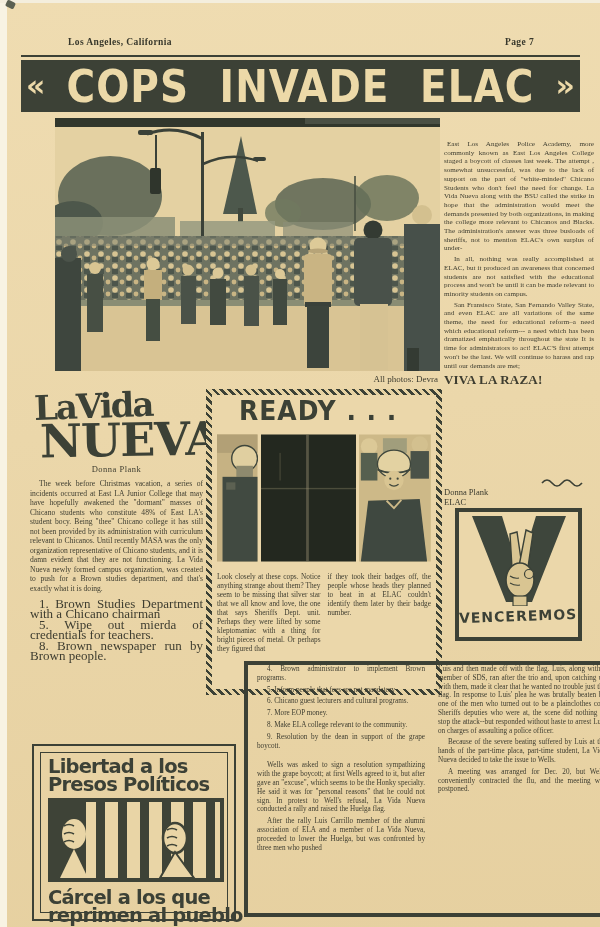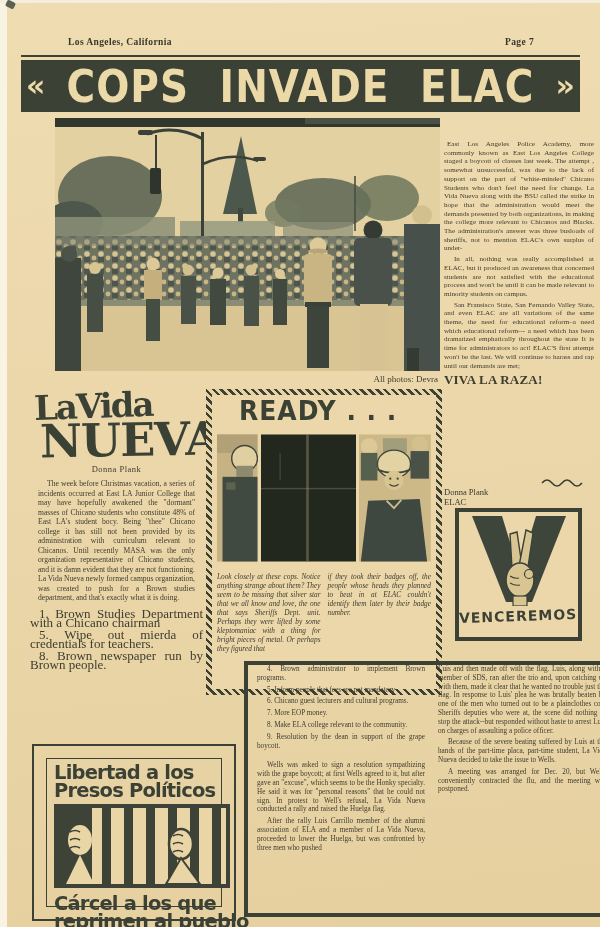--- a/index.html
+++ b/index.html
@@ -31,50 +31,50 @@
   .squiggle{position:absolute;left:540px;top:473px;}
 
   .sig{position:absolute;left:444px;top:487px;font-size:8.5px;line-height:10px;color:#3a3a2e;}
 
   .lvn{position:absolute;left:30px;top:390px;width:173px;}
   .logo1{font-family:"DejaVu Serif",serif;font-weight:bold;font-size:34px;line-height:30px;letter-spacing:-2px;
          color:#3c4136;transform:rotate(-2deg);margin-left:4px;}
   .logo2{font-family:"DejaVu Serif",serif;font-weight:bold;font-size:46px;line-height:40px;letter-spacing:-1px;
          color:#3c4136;transform:rotate(-1deg);margin-left:10px;}
   .byline{font-size:8.5px;text-align:center;margin:4px 0 5px;letter-spacing:.5px;}
-  .lvn p{margin:0 8px 3px;font-size:7.6px;line-height:9.5px;text-align:justify;text-indent:9px;}
+  .lvn p{margin:0 0 3px;font-size:7.6px;line-height:9.5px;text-align:justify;text-indent:9px;}
   .lvn .demand{margin:0 0 2px;font-size:13px;line-height:9.5px;text-align:justify;text-indent:9px;}
   .lvn .demands{margin-top:6px;}
 
   .readybox{position:absolute;left:206px;top:389px;width:236px;height:306px;
             background:repeating-linear-gradient(45deg,#3c4136 0 2.5px,#e6d2a2 2.5px 5.5px);
             padding:6px;box-sizing:border-box;}
   .ready-inner{background:#ebd7aa;width:100%;height:100%;box-sizing:border-box;padding:2px 5px;}
   .ready-title{font-family:"DejaVu Sans",sans-serif;font-weight:bold;font-size:25px;letter-spacing:1px;
                color:#3c4136;margin:0 0 3px 22px;transform:scaleY(1.05);}
   .ready-photos{display:flex;gap:3px;height:138px;}
-  .ready-cap{display:flex;gap:7px;margin-top:5px;font-style:italic;}
+  .ready-cap{display:flex;gap:7px;margin-top:5px;}
   .ready-cap .capcol{flex:1;font-size:7.3px;line-height:9px;text-align:justify;}
   .ready-cap p{margin:0 0 2px;}
   .ready-cap p.ind{text-indent:12px;}
 
   .vbox{position:absolute;left:455px;top:508px;width:127px;height:133px;border:4px solid #3c4136;
         box-sizing:border-box;background:#ebd7aa;text-align:center;}
   .vlabel{font-family:"DejaVu Sans",sans-serif;font-weight:bold;font-size:14px;letter-spacing:1px;
           color:#3c4136;margin-top:-2px;transform:rotate(-2deg);}
 
   .bottombox{position:absolute;left:244px;top:661px;width:375px;height:256px;border:4px solid #3c4136;
              box-sizing:border-box;padding:0 9px;display:flex;gap:13px;overflow:hidden;}
   .bcol{flex:1;font-size:7.2px;line-height:8.8px;text-align:justify;}
   .bcol p{margin:0 0 3px;text-indent:10px;}
   .bdemand{margin:0;text-indent:10px;}
   .bgap{height:8px;}
 
   .libbox{position:absolute;left:32px;top:744px;width:204px;height:177px;border:2px solid #3c4136;
-          box-sizing:border-box;padding:12px;}
+          box-sizing:border-box;padding:6px;}
   .lib-inner{border:1px solid #3c4136;height:100%;box-sizing:border-box;padding:5px 7px 2px;}
   .lib-title,.lib-cap{font-family:"DejaVu Sans",sans-serif;font-weight:bold;color:#3c4136;
           font-size:19.5px;line-height:18px;letter-spacing:-.8px;transform:scaleY(1.02);white-space:nowrap;}
   .lib-art{margin:4px 0 3px;}
 </style>
 </head>
 <body>
 
 <div class="page">
   <div class="scan-edge-left"></div>

